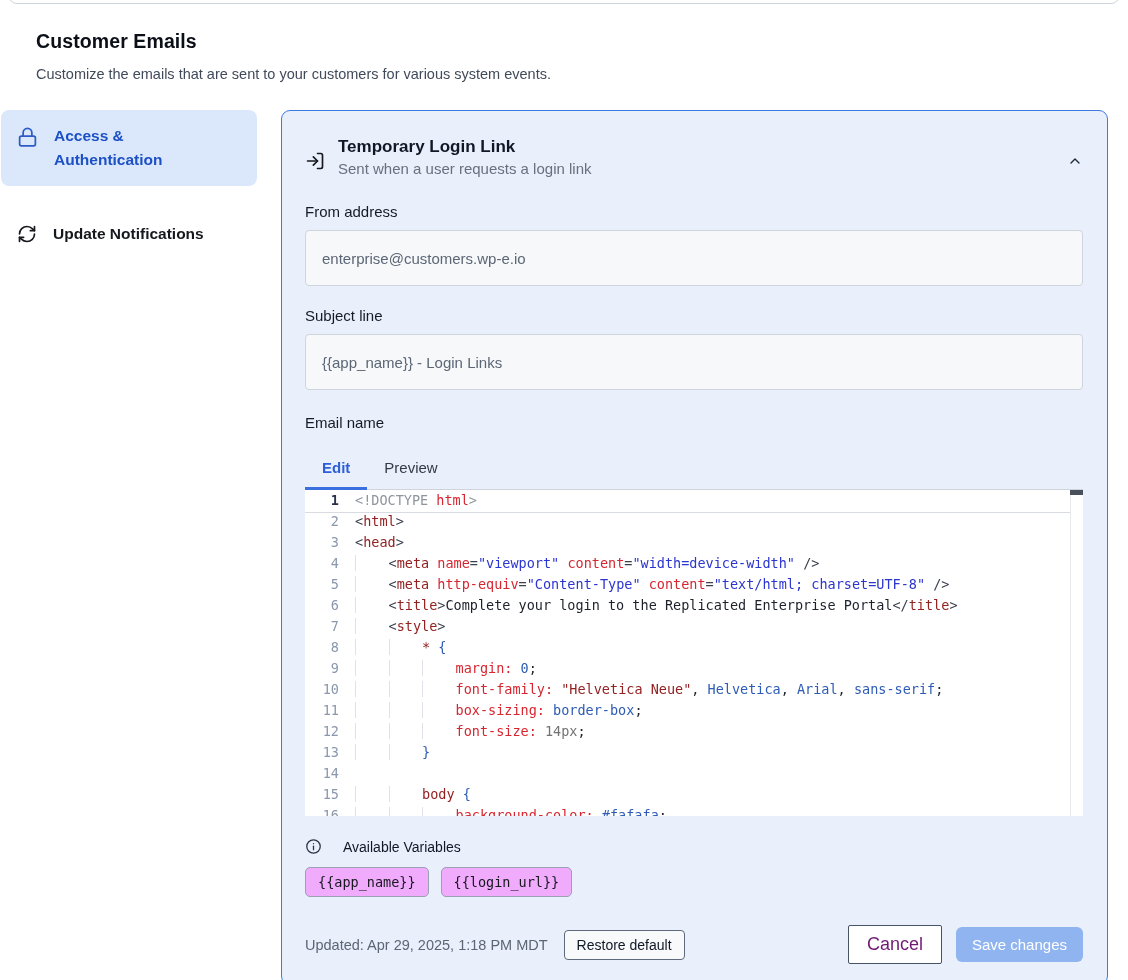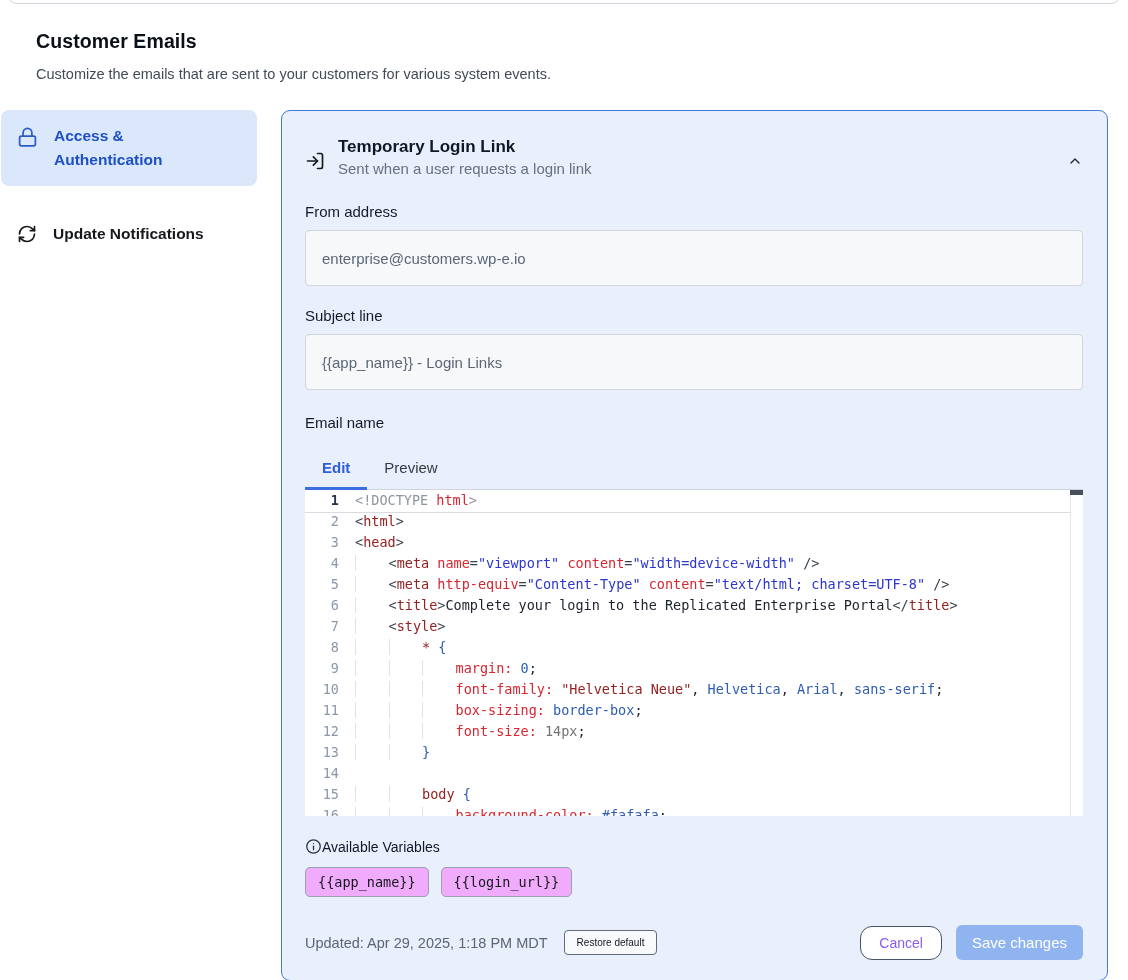--- a/index.html
+++ b/index.html
@@ -55,32 +55,32 @@
   .tk-str { color:#2b35cf; }
   .tk-id { color:#2d5bb5; }
   .tk-css { color:#952121; }
   .tk-num { color:#737373; }
   .tk-ind { border-left:1px solid #dfe2e6; }
   .row1-line { position:absolute; left:0; right:0; top:22px; border-top:1px solid #d8dbe0; }
   .vscroll { position:absolute; top:0; right:0; bottom:0; width:13px; background:#fff; border-left:1px solid #e6e8eb; }
   .vthumb { position:absolute; top:0; right:0; width:13px; height:5px; background:#49505c; }
 
   
-  .vars-head { margin-top:22px; display:flex; align-items:center; gap:0; }
+  .vars-head { margin-top:22px; display:flex; align-items:center; gap:21px; }
   .vars-label { font-size:14px; color:#101828; }
   .chips { margin-top:12px; display:flex; gap:12px; }
   .chip { background:#f0abfc; border:1px solid #98a2b3; border-radius:5px; padding:6px 12px; font-family:"DejaVu Sans Mono", monospace; font-size:13.5px; color:#16181d; cursor:pointer; }
 
   
   .footer { margin-top:28px; display:flex; align-items:center; }
   .updated { font-size:14.5px; color:#5b6573; }
   .btn { font-family:"Liberation Sans", sans-serif; cursor:pointer; }
-  .btn-restore { margin-left:16px; background:#f8f9fa; border:1px solid #5f6b7c; border-radius:4px; padding:6px 12px; font-size:10px; color:#101828; }
+  .btn-restore { margin-left:16px; background:#f8f9fa; border:1px solid #5f6b7c; border-radius:4px; padding:6px 12px; font-size:14px; color:#101828; }
   .spacer { flex:1 1 auto; }
-  .btn-cancel { background:#ffffff; border:1px solid #475467; border-radius:12px; padding:8px 18px; font-size:14px; color:#8b5cf6; }
+  .btn-cancel { background:#ffffff; border:1px solid #475467; border-radius:2px; padding:8px 18px; font-size:18px; color:#701a75; }
   .btn-save { margin-left:14px; background:#8fb4f0; border:none; border-radius:6px; padding:9px 16px; font-size:15px; color:#ffffff; }
 </style>
 </head>
 <body>
 
 <div class="top-remnant"></div>
 
 <div class="page-header">
   <div class="page-title">Customer Emails</div>
   <div class="page-subtitle">Customize the emails that are sent to your customers for various system events.</div>

